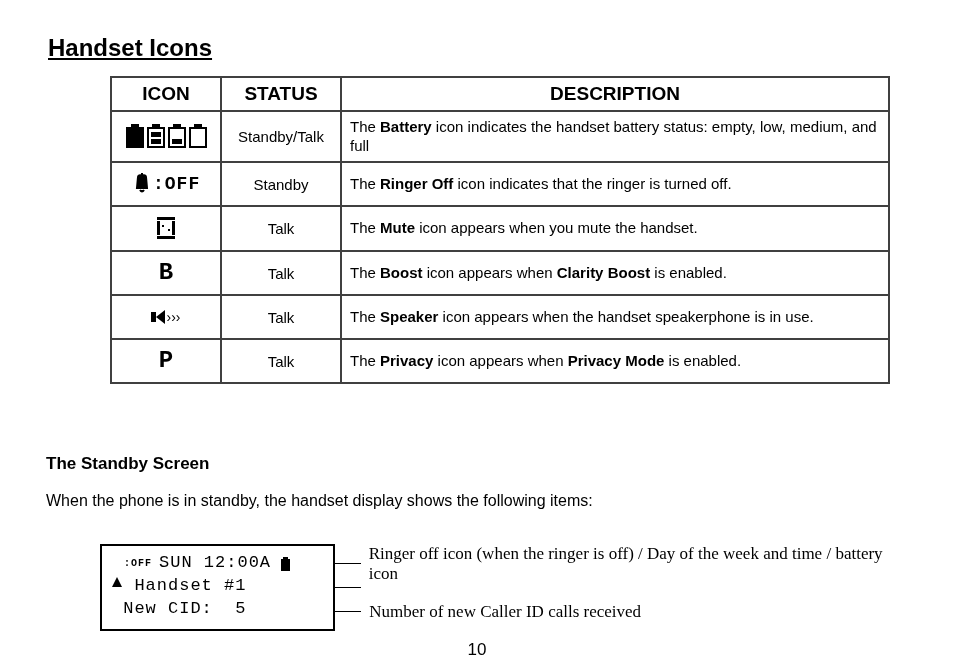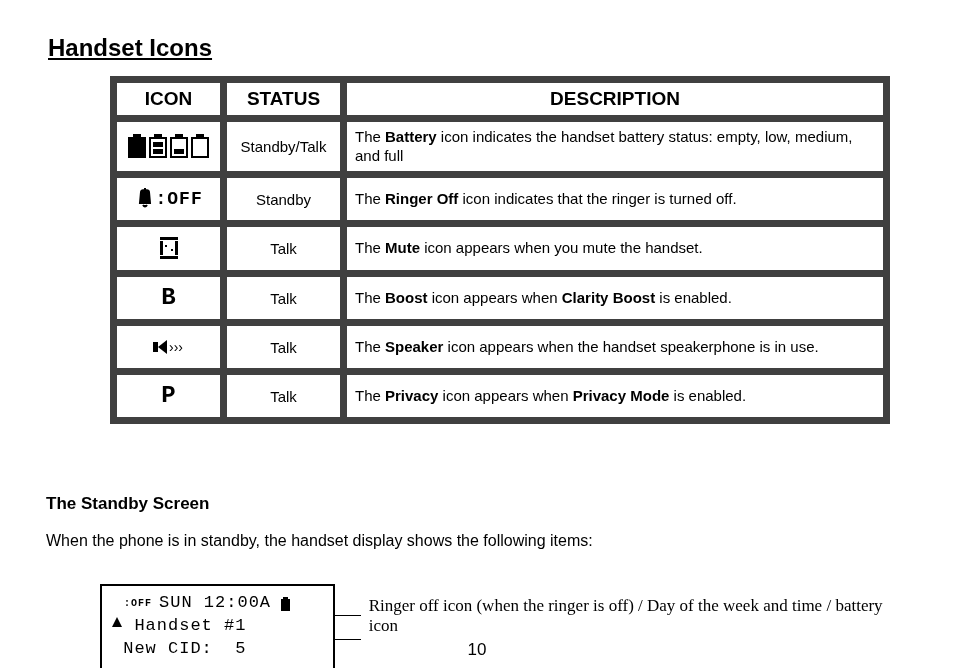--- a/index.html
+++ b/index.html
@@ -19,21 +19,21 @@
       margin-bottom: 14px;
       margin-left: -2px;
       text-decoration: underline;
     }
     .icon-table {
       border-collapse: collapse;
       margin-left: 60px;
       width: 780px;
     }
     .icon-table th, .icon-table td {
-      border: 7px solid #404040;
+      border: 2px solid #404040;
       padding: 6px 8px;
       vertical-align: middle;
     }
     .icon-table th {
       font-weight: bold;
       font-size: 19px;
       text-align: center;
       padding: 4px 8px;
     }
     .col-icon { width: 110px; text-align: center; }
@@ -278,16 +278,20 @@
     <div class="lcd-line"> New CID:  5</div>
   </div>
   <div class="leaders">
     <div class="leader-row">
       <div class="leader-line"></div>
       <div class="leader-text">Ringer off icon (when the ringer is off) / Day of the week and time / battery icon</div>
     </div>
     <div class="leader-row">
       <div class="leader-line"></div>
     </div>
+    <div class="leader-row">
+      <div class="leader-line"></div>
+      <div class="leader-text">Number of new Caller ID calls received</div>
+    </div>
   </div>
 </div>
 
 <div class="page-number">10</div>
 
 </body></html>

